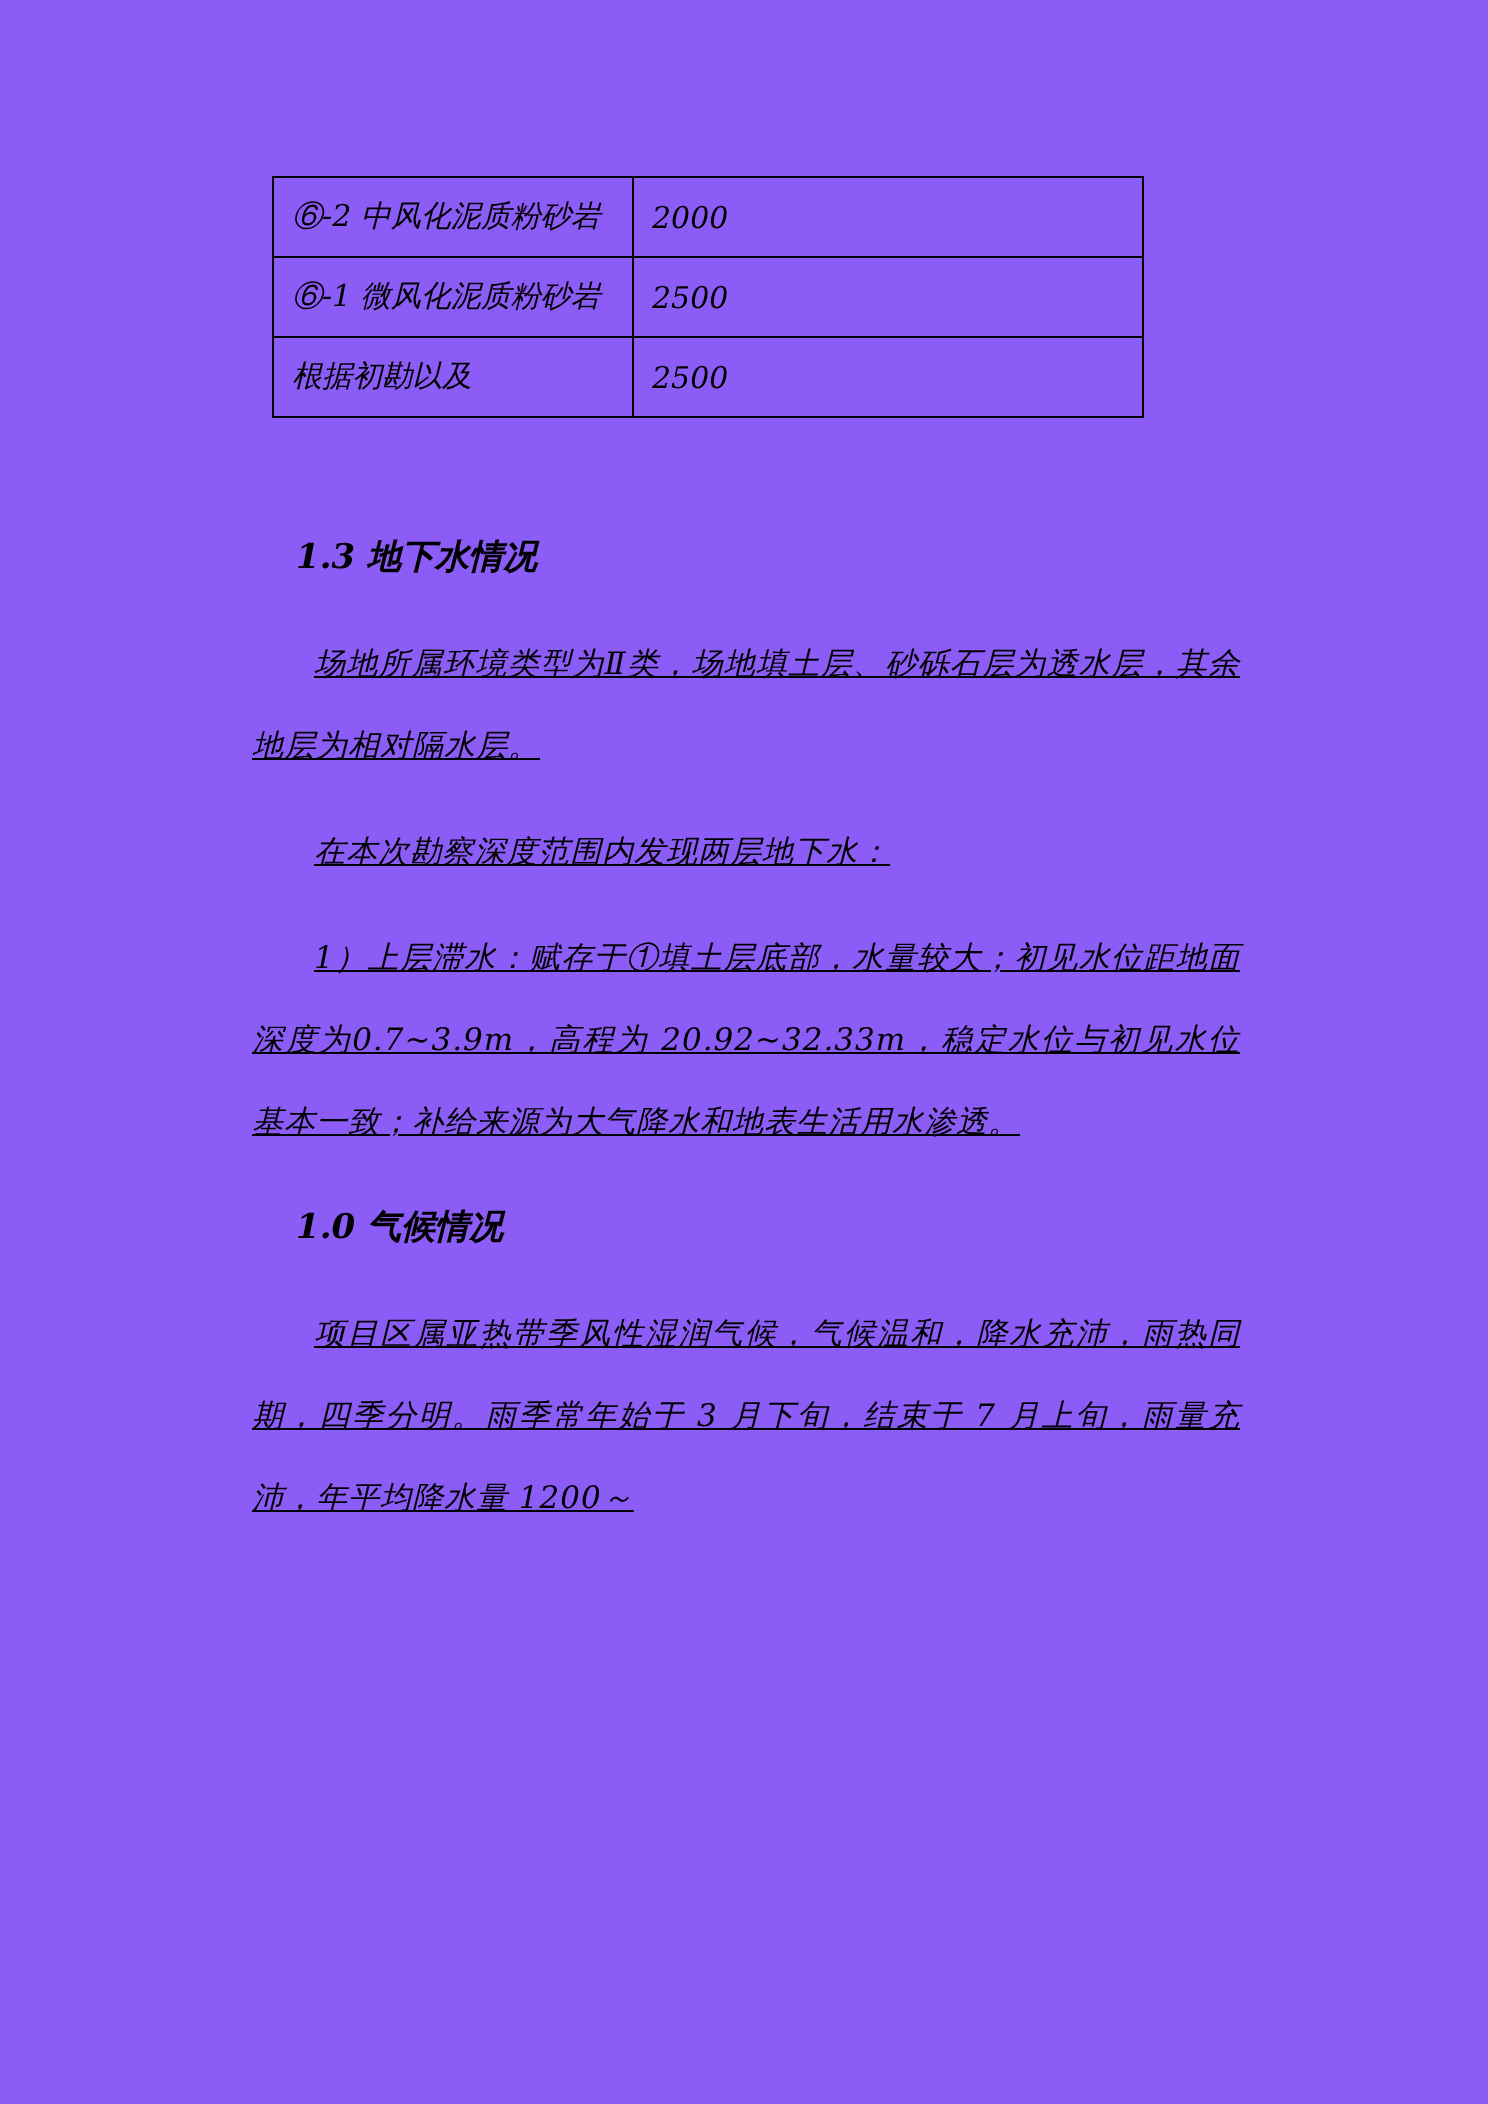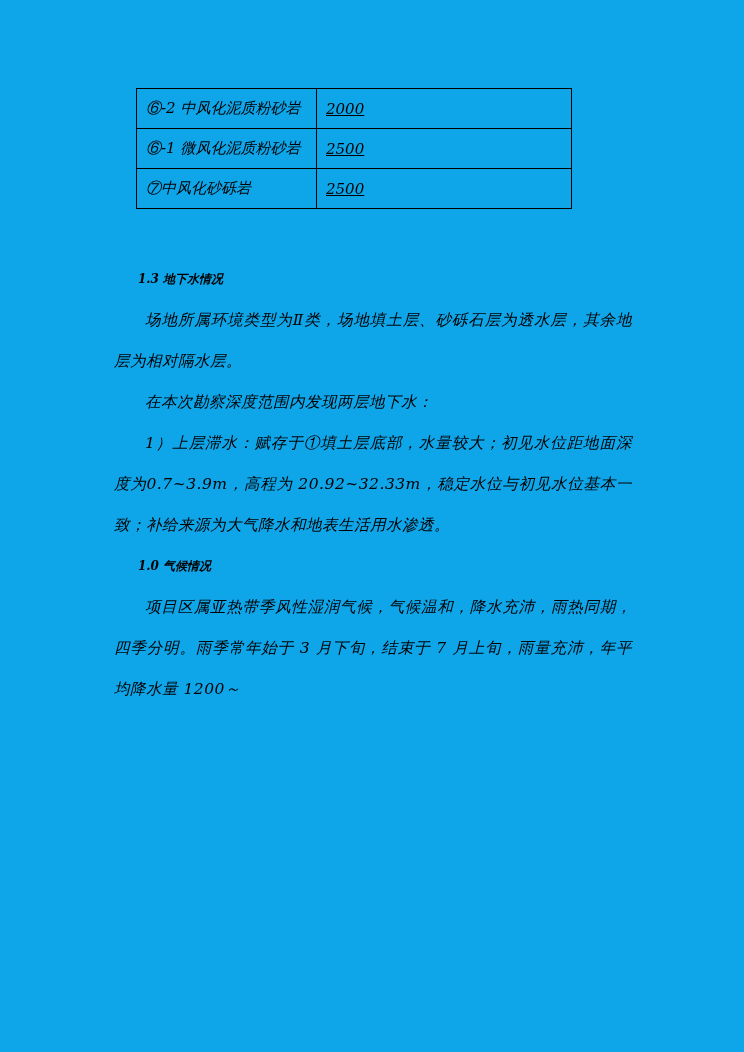--- a/index.html
+++ b/index.html
@@ -11,77 +11,78 @@
     width: 744px;
     height: 1052px;
     font-family: "DejaVu Serif", "Liberation Serif", serif;
     color: #000000;
     overflow: hidden;
   }
   .page {
     position: relative;
     width: 744px;
     height: 1052px;
-    background: #0ea5e9;
+    background: #8b5cf6;
     box-sizing: border-box;
     padding: 88px 112px 0 114px;
   }
   table.doc-table {
     border-collapse: collapse;
     margin-left: 22px;
     margin-bottom: 50px;
     table-layout: fixed;
   }
   table.doc-table td {
     border: 1px solid #000000;
     font-size: 15px;
     padding: 0 0 0 9px;
     height: 39px;
     vertical-align: middle;
     font-style: italic;
   }
   td.col-name  { width: 170px; }
-  td.col-value { width: 245px; font-style: normal; text-decoration: underline; }
+  td.col-value { width: 245px; font-style: normal; }
   .body-text {
     font-size: 15.5px;
     line-height: 41px;
     text-align: justify;
   }
   .heading {
     font-weight: bold;
     text-indent: 2em;
     margin: 0;
-    font-size: 12px;
+    font-size: 17px;
     line-height: 41px;
     font-style: italic;
   }
   .para {
-    margin: 0;
+    margin: 12px;
     text-indent: 2em;
     font-style: italic;
     letter-spacing: 0.5px;
+    text-decoration: underline;
   }
 </style>
 </head>
 <body>
 
 <div class="page">
 
   <table class="doc-table">
     <tbody>
       <tr>
         <td class="col-name">⑥-2 中风化泥质粉砂岩</td>
         <td class="col-value">2000</td>
       </tr>
       <tr>
         <td class="col-name">⑥-1 微风化泥质粉砂岩</td>
         <td class="col-value">2500</td>
       </tr>
       <tr>
-        <td class="col-name">⑦中风化砂砾岩</td>
+        <td class="col-name">根据初勘以及</td>
         <td class="col-value">2500</td>
       </tr>
     </tbody>
   </table>
 
   <div class="body-text">
 
     <p class="heading">1.3 地下水情况</p>
 
     <p class="para">场地所属环境类型为Ⅱ类，场地填土层、砂砾石层为透水层，其余地层为相对隔水层。</p>

